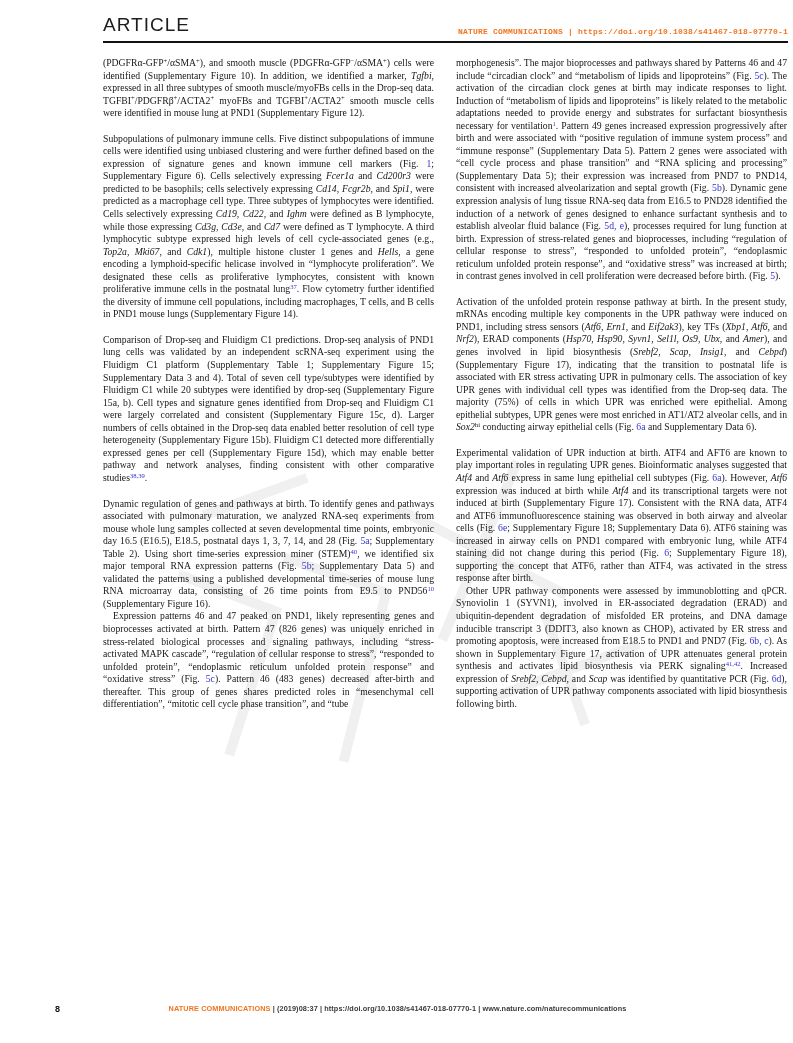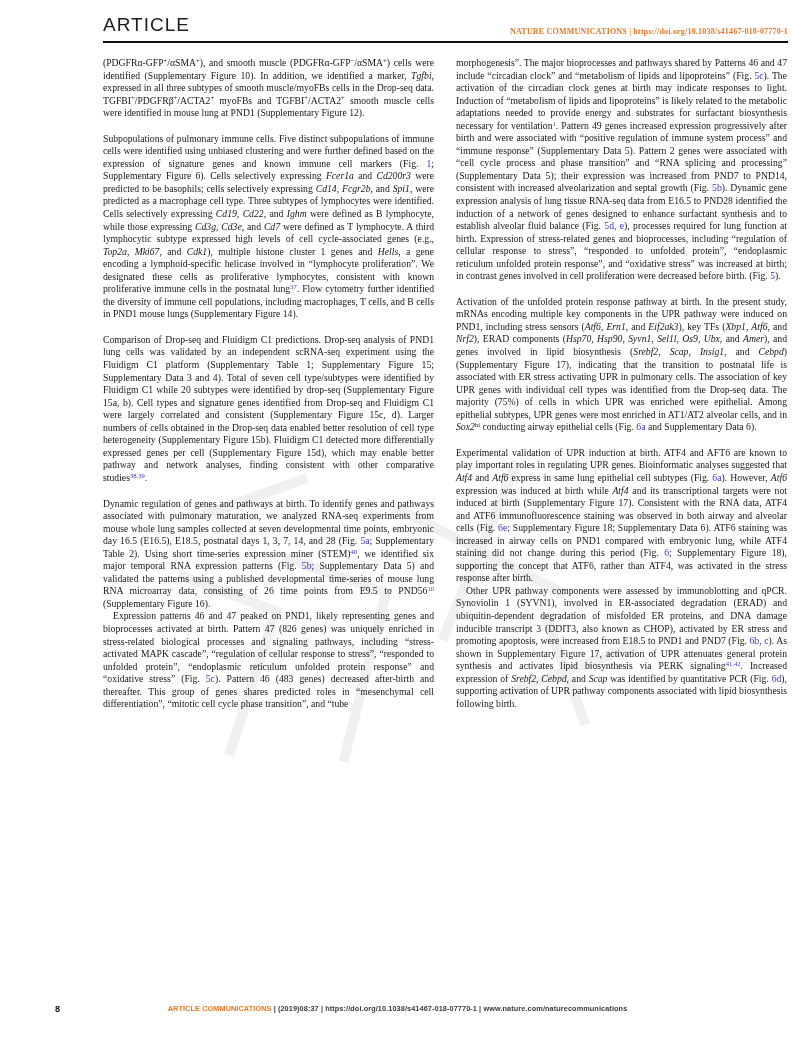--- a/index.html
+++ b/index.html
@@ -4,21 +4,21 @@
 <style>
   * { margin:0; padding:0; box-sizing:border-box; }
   html,body { width:793px; height:1043px; background:#ffffff; }
   body { position:relative; font-family:"Liberation Serif","DejaVu Serif",serif; color:#161616; overflow:hidden; }
 
   .page { position:absolute; left:55px; top:14px; width:685px;margin-left:48px; }
 
   
   .header-row { display:flex; justify-content:space-between; align-items:flex-end; }
   .article-label { font-family:"Liberation Sans","DejaVu Sans",sans-serif; font-size:19px; letter-spacing:1px; color:#1d1d1d; }
-  .journal-line { font-family:Liberation Serif, serif; font-size:8px; letter-spacing:.2px; font-weight:bold; }
+  .journal-line { font-family:Liberation Mono, monospace; font-size:8px; letter-spacing:.2px; font-weight:bold; }
   .header-rule { border-top:2px solid #111; margin-top:5px; }
 
   
   .watermark { position:absolute; pointer-events:none; }
 
   
   .columns { display:flex; gap:22px; margin-top:14px; position:relative; }
   .col { width:331px; }
   p.body-para { font-size:9.7px; line-height:12.55px; text-align:justify; }
   p.section { margin-top:13px; }
@@ -70,15 +70,15 @@
         <p class="body-para section"><b class="run-head">Experimental validation of UPR induction at birth.</b> ATF4 and AFT6 are known to play important roles in regulating UPR genes. Bioinformatic analyses suggested that <i>Atf4</i> and <i>Atf6</i> express in same lung epithelial cell subtypes (Fig. <span style="color:#3333cc">6a</span>). However, <i>Atf6</i> expression was induced at birth while <i>Atf4</i> and its transcriptional targets were not induced at birth (Supplementary Figure 17). Consistent with the RNA data, ATF4 and ATF6 immunofluorescence staining was observed in both airway and alveolar cells (Fig. <span style="color:#3333cc">6e</span>; Supplementary Figure 18; Supplementary Data 6). ATF6 staining was increased in airway cells on PND1 compared with embryonic lung, while ATF4 staining did not change during this period (Fig. <span style="color:#3333cc">6</span>; Supplementary Figure 18), supporting the concept that ATF6, rather than ATF4, was activated in the stress response after birth.</p>
         <p class="body-para indent">Other UPR pathway components were assessed by immunoblotting and qPCR. Synoviolin 1 (SYVN1), involved in ER-associated degradation (ERAD) and ubiquitin-dependent degradation of misfolded ER proteins, and DNA damage inducible transcript 3 (DDIT3, also known as CHOP), activated by ER stress and promoting apoptosis, were increased from E18.5 to PND1 and PND7 (Fig. <span style="color:#3333cc">6b, c</span>). As shown in Supplementary Figure 17, activation of UPR attenuates general protein synthesis and activates lipid biosynthesis via PERK signaling<sup><span style="color:#3333cc">41,42</span></sup>. Increased expression of <i>Srebf2</i>, <i>Cebpd</i>, and <i>Scap</i> was identified by quantitative PCR (Fig. <span style="color:#3333cc">6d</span>), supporting activation of UPR pathway components associated with lipid biosynthesis following birth.</p>
       </div>
   </div>
 
 </div>
 
 <div class="footer">
   <div class="page-number">8</div>
   <div class="footer-line">
-    <span class="footer-journal" style="color: rgb(239, 117, 33);">ARTICLE COMMUNICATIONS</span><span> | (2019)08:37 | https://doi.org/10.1038/s41467-018-07770-1 | www.nature.com/naturecommunications</span>
+    <span class="footer-journal" style="color: rgb(239, 117, 33);">NATURE COMMUNICATIONS</span><span> | (2019)08:37 | https://doi.org/10.1038/s41467-018-07770-1 | www.nature.com/naturecommunications</span>
   </div>
 </div>
 
 </body></html>

